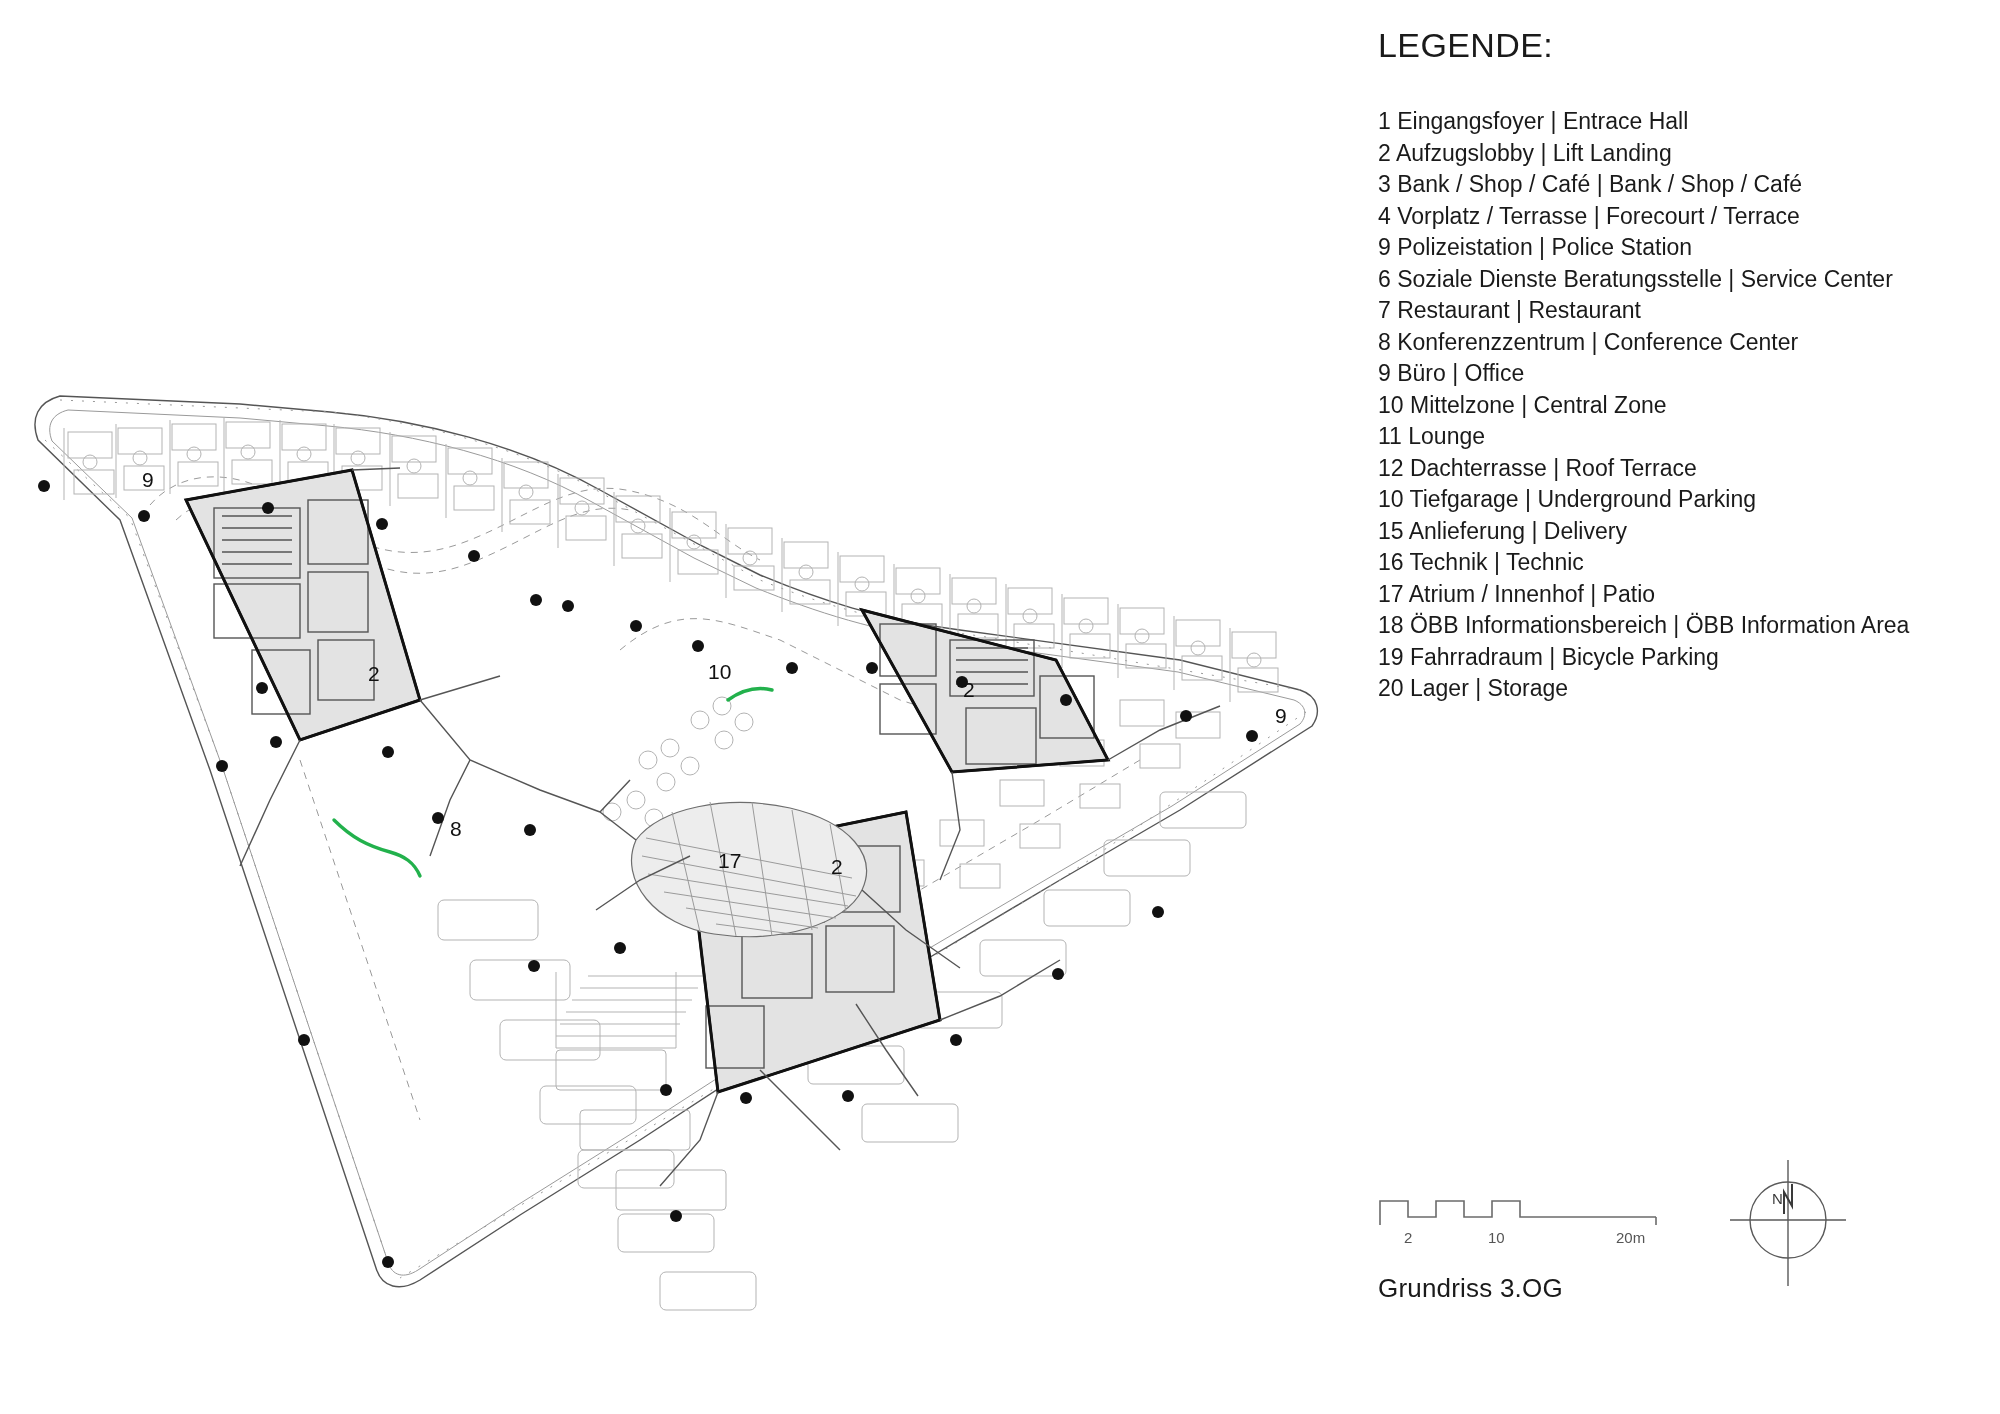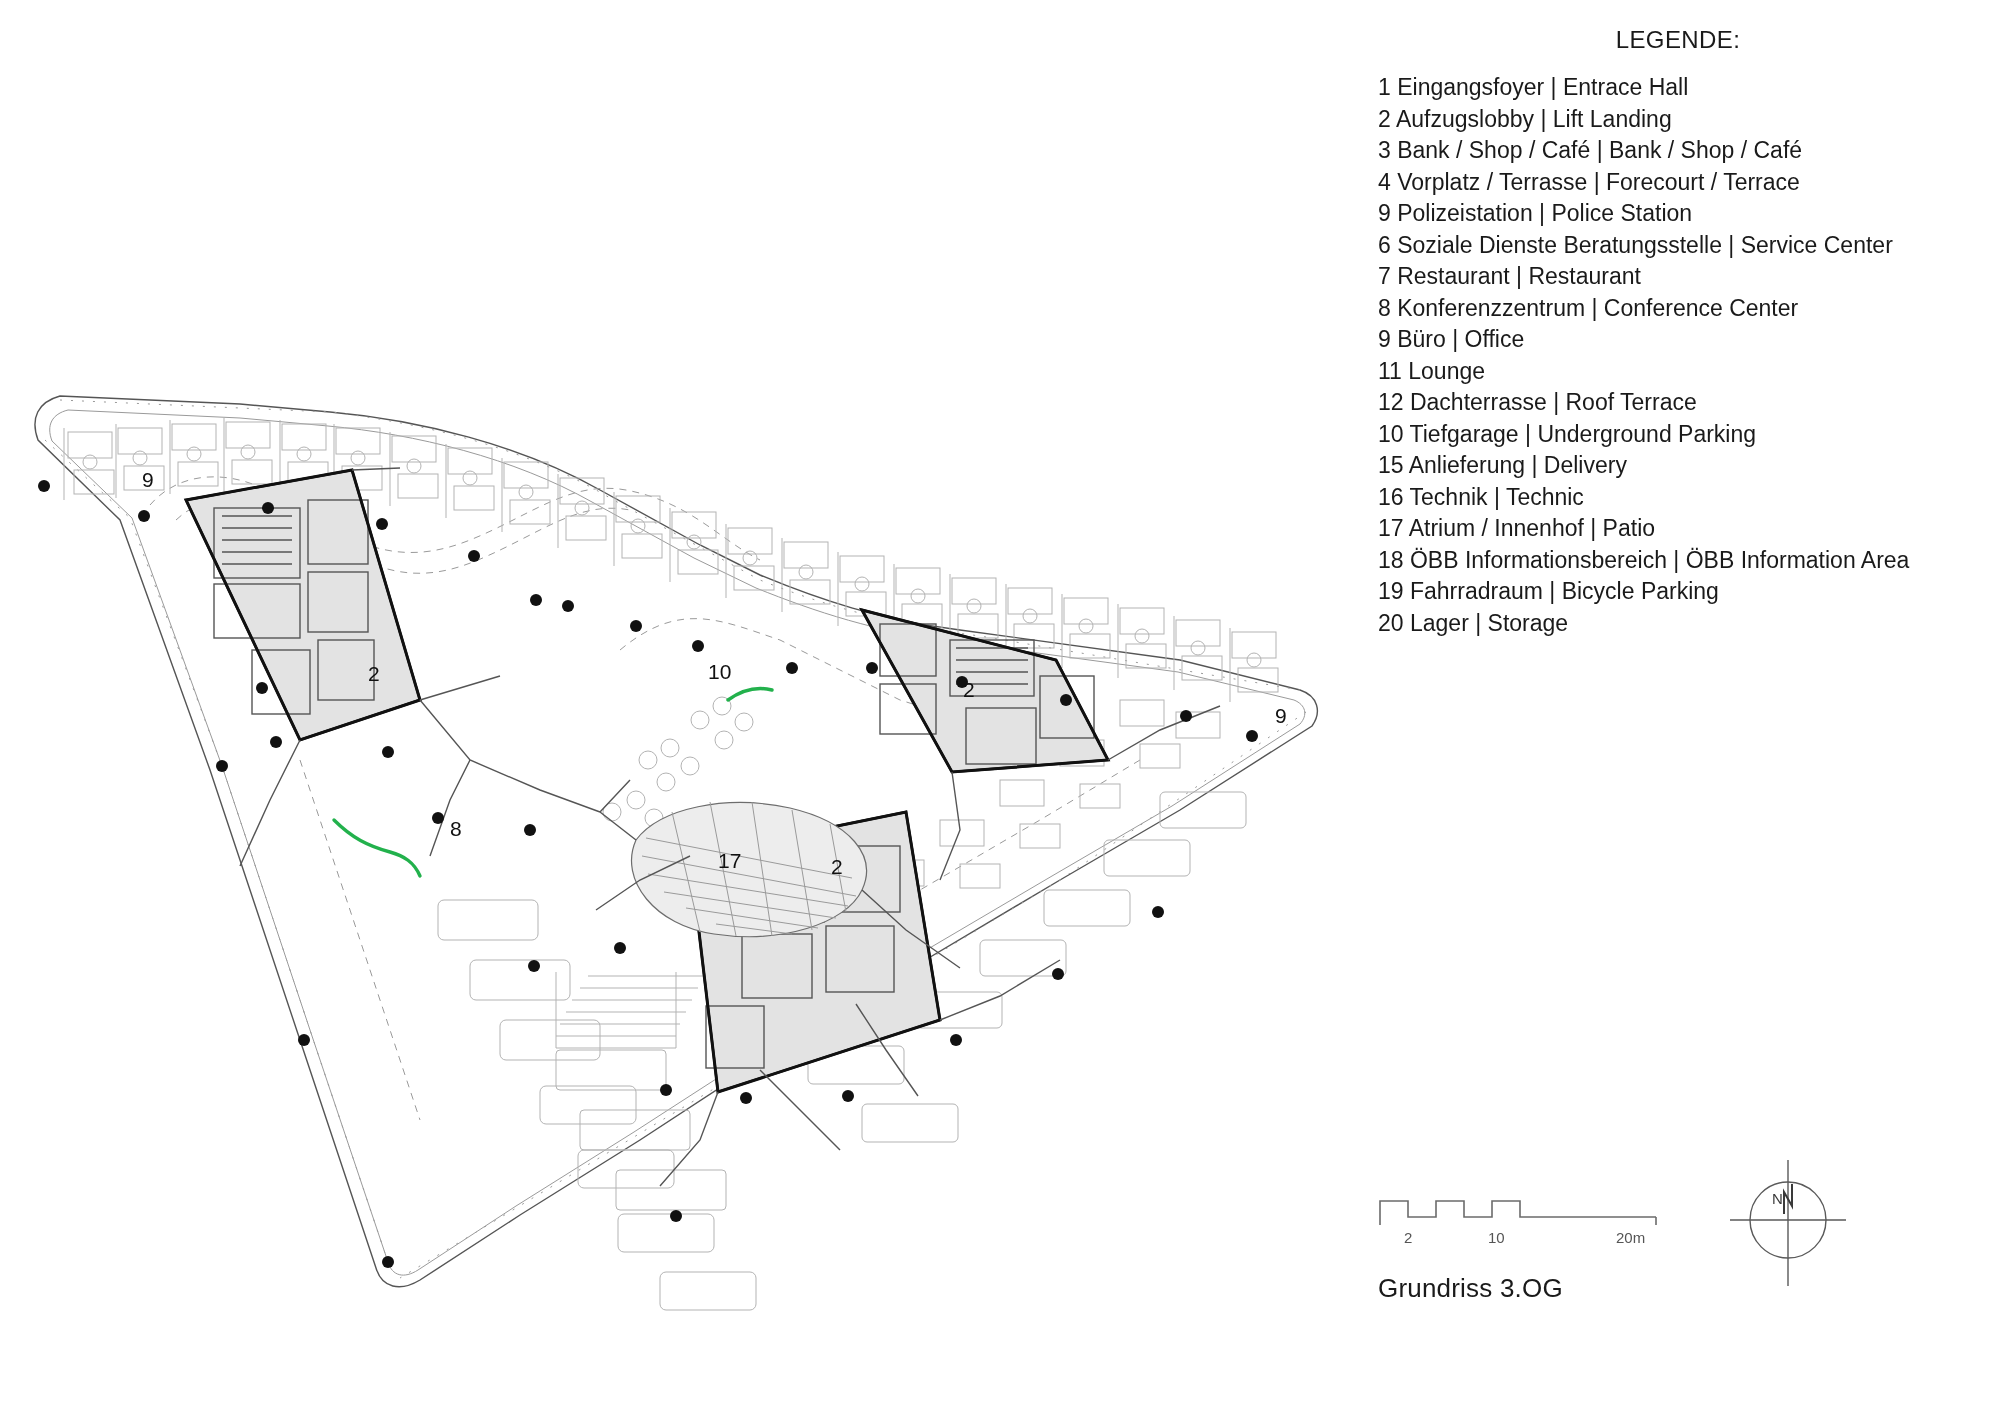--- a/index.html
+++ b/index.html
@@ -1,21 +1,21 @@
 <!DOCTYPE html>
 <html><head>
 <meta charset="utf-8">
 <style>
   html,body{margin:0;padding:0;background:#ffffff;}
   body{width:2000px;height:1414px;position:relative;overflow:hidden;
        font-family:"Liberation Sans",sans-serif;color:#1a1a1a;}
 
   
   #legend{position:absolute;left:1378px;top:26px;width:600px;}
-  #legend .legend-title{font-size:24px;letter-spacing:.4px;margin-bottom:18px;text-align:center;}
+  #legend .legend-title{font-size:34px;letter-spacing:.4px;margin-bottom:41px;}
   #legend ul{list-style:none;margin:0;padding:0;}
   #legend li{font-size:23px;line-height:31.5px;white-space:nowrap;}
 
   
   #scale-block{position:absolute;left:1378px;top:1195px;width:290px;}
   #scale-bar{position:relative;height:34px;width:280px;}
   #scale-bar svg{display:block;}
   #scale-ticks{position:relative;height:20px;width:280px;}
   #scale-ticks span{position:absolute;font-size:15px;color:#555;}
   #plan-caption{font-size:26px;margin-top:24px;letter-spacing:.2px;}
@@ -344,20 +344,21 @@
   <ul>
     <li>1 Eingangsfoyer | Entrace Hall</li>
     <li>2 Aufzugslobby | Lift Landing</li>
     <li>3 Bank / Shop / Café | Bank / Shop / Café</li>
     <li>4 Vorplatz / Terrasse | Forecourt / Terrace</li>
     <li>9 Polizeistation | Police Station</li>
     <li>6 Soziale Dienste Beratungsstelle | Service Center</li>
     <li>7 Restaurant | Restaurant</li>
     <li>8 Konferenzzentrum | Conference Center</li>
     <li>9 Büro | Office</li>
+    <li>10 Mittelzone | Central Zone</li>
     <li>11 Lounge</li>
     <li>12 Dachterrasse | Roof Terrace</li>
     <li>10 Tiefgarage | Underground Parking</li>
     <li>15 Anlieferung | Delivery</li>
     <li>16 Technik | Technic</li>
     <li>17 Atrium / Innenhof | Patio</li>
     <li>18 ÖBB Informationsbereich | ÖBB Information Area</li>
     <li>19 Fahrradraum | Bicycle Parking</li>
     <li>20 Lager | Storage</li>
   </ul>

